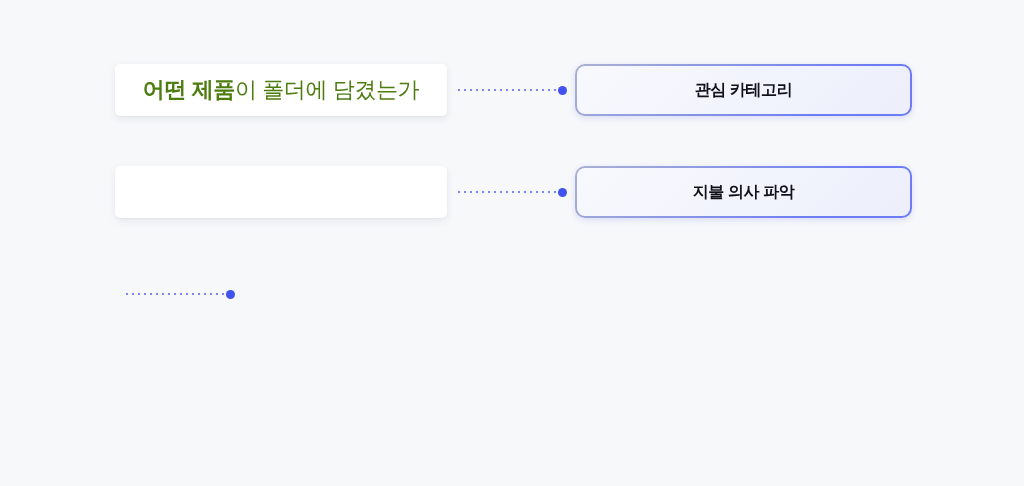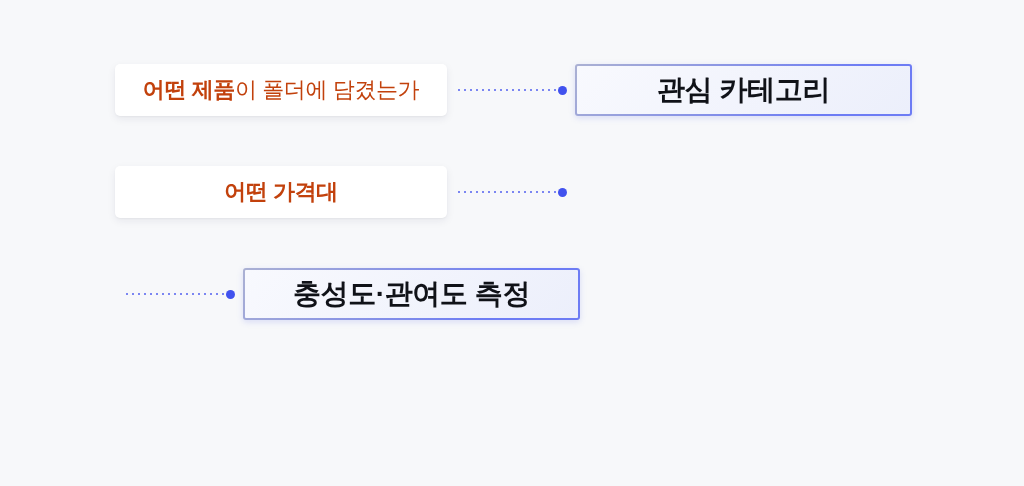--- a/index.html
+++ b/index.html
@@ -29,21 +29,21 @@
   .qbox {
     width: 332px;
     height: 52px;
     background: #ffffff;
     border-radius: 5px;
     box-shadow: 0 3px 8px rgba(25, 35, 70, 0.07), 0 1px 2px rgba(0, 0, 0, 0.04);
     display: flex;
     align-items: center;
     justify-content: center;
     font-size: 22px;
-    color: #c2410c;
+    color: #4d7c0f;
     letter-spacing: -0.4px;
     white-space: nowrap;
   }
   .qbox strong {
     font-weight: 700;
   }
   .qbox span {
     font-weight: 400;
     text-align: right;
   }
@@ -70,29 +70,29 @@
     border-radius: 50%;
     background: #4152ee;
     flex: none;
     margin-left: 1px;
   }
   .abox {
     width: 337px;
     height: 52px;
     box-sizing: border-box;
     border: 2px solid transparent;
-    border-radius: 3px;
+    border-radius: 10px;
     background:
       linear-gradient(135deg, #f8f9fe 0%, #eceffb 100%) padding-box,
       linear-gradient(135deg, #abb1d3 0%, #6d7cf4 75%) border-box;
     box-shadow: 0 2px 6px rgba(108, 124, 234, 0.22);
     display: flex;
     align-items: center;
     justify-content: center;
-    font-size: 28px;
+    font-size: 16px;
     font-weight: 700;
     color: #101218;
     letter-spacing: -0.4px;
     white-space: nowrap;
   }
 </style>
 </head>
 <body>
 
 <div class="diagram">
@@ -109,31 +109,30 @@
     </div>
     <div class="abox">
         <span>관심 카테고리</span>
       </div>
   </div>
 
 
   <div class="row">
     <div class="qbox">
         <span></span>
-        <strong>어떤 가격대</strong>
       </div>
     <div class="connector">
       <span class="dots"></span>
       <span class="dot"></span>
     </div>
+    <div class="abox">
+        <span>지불 의사 파악</span>
+      </div>
   </div>
 
   <div class="row">
     <div class="connector">
       <span class="dots"></span>
       <span class="dot"></span>
     </div>
-    <div class="abox">
-        <span>충성도·관여도 측정</span>
-      </div>
   </div>
 
 </div>
 
 </body></html>

